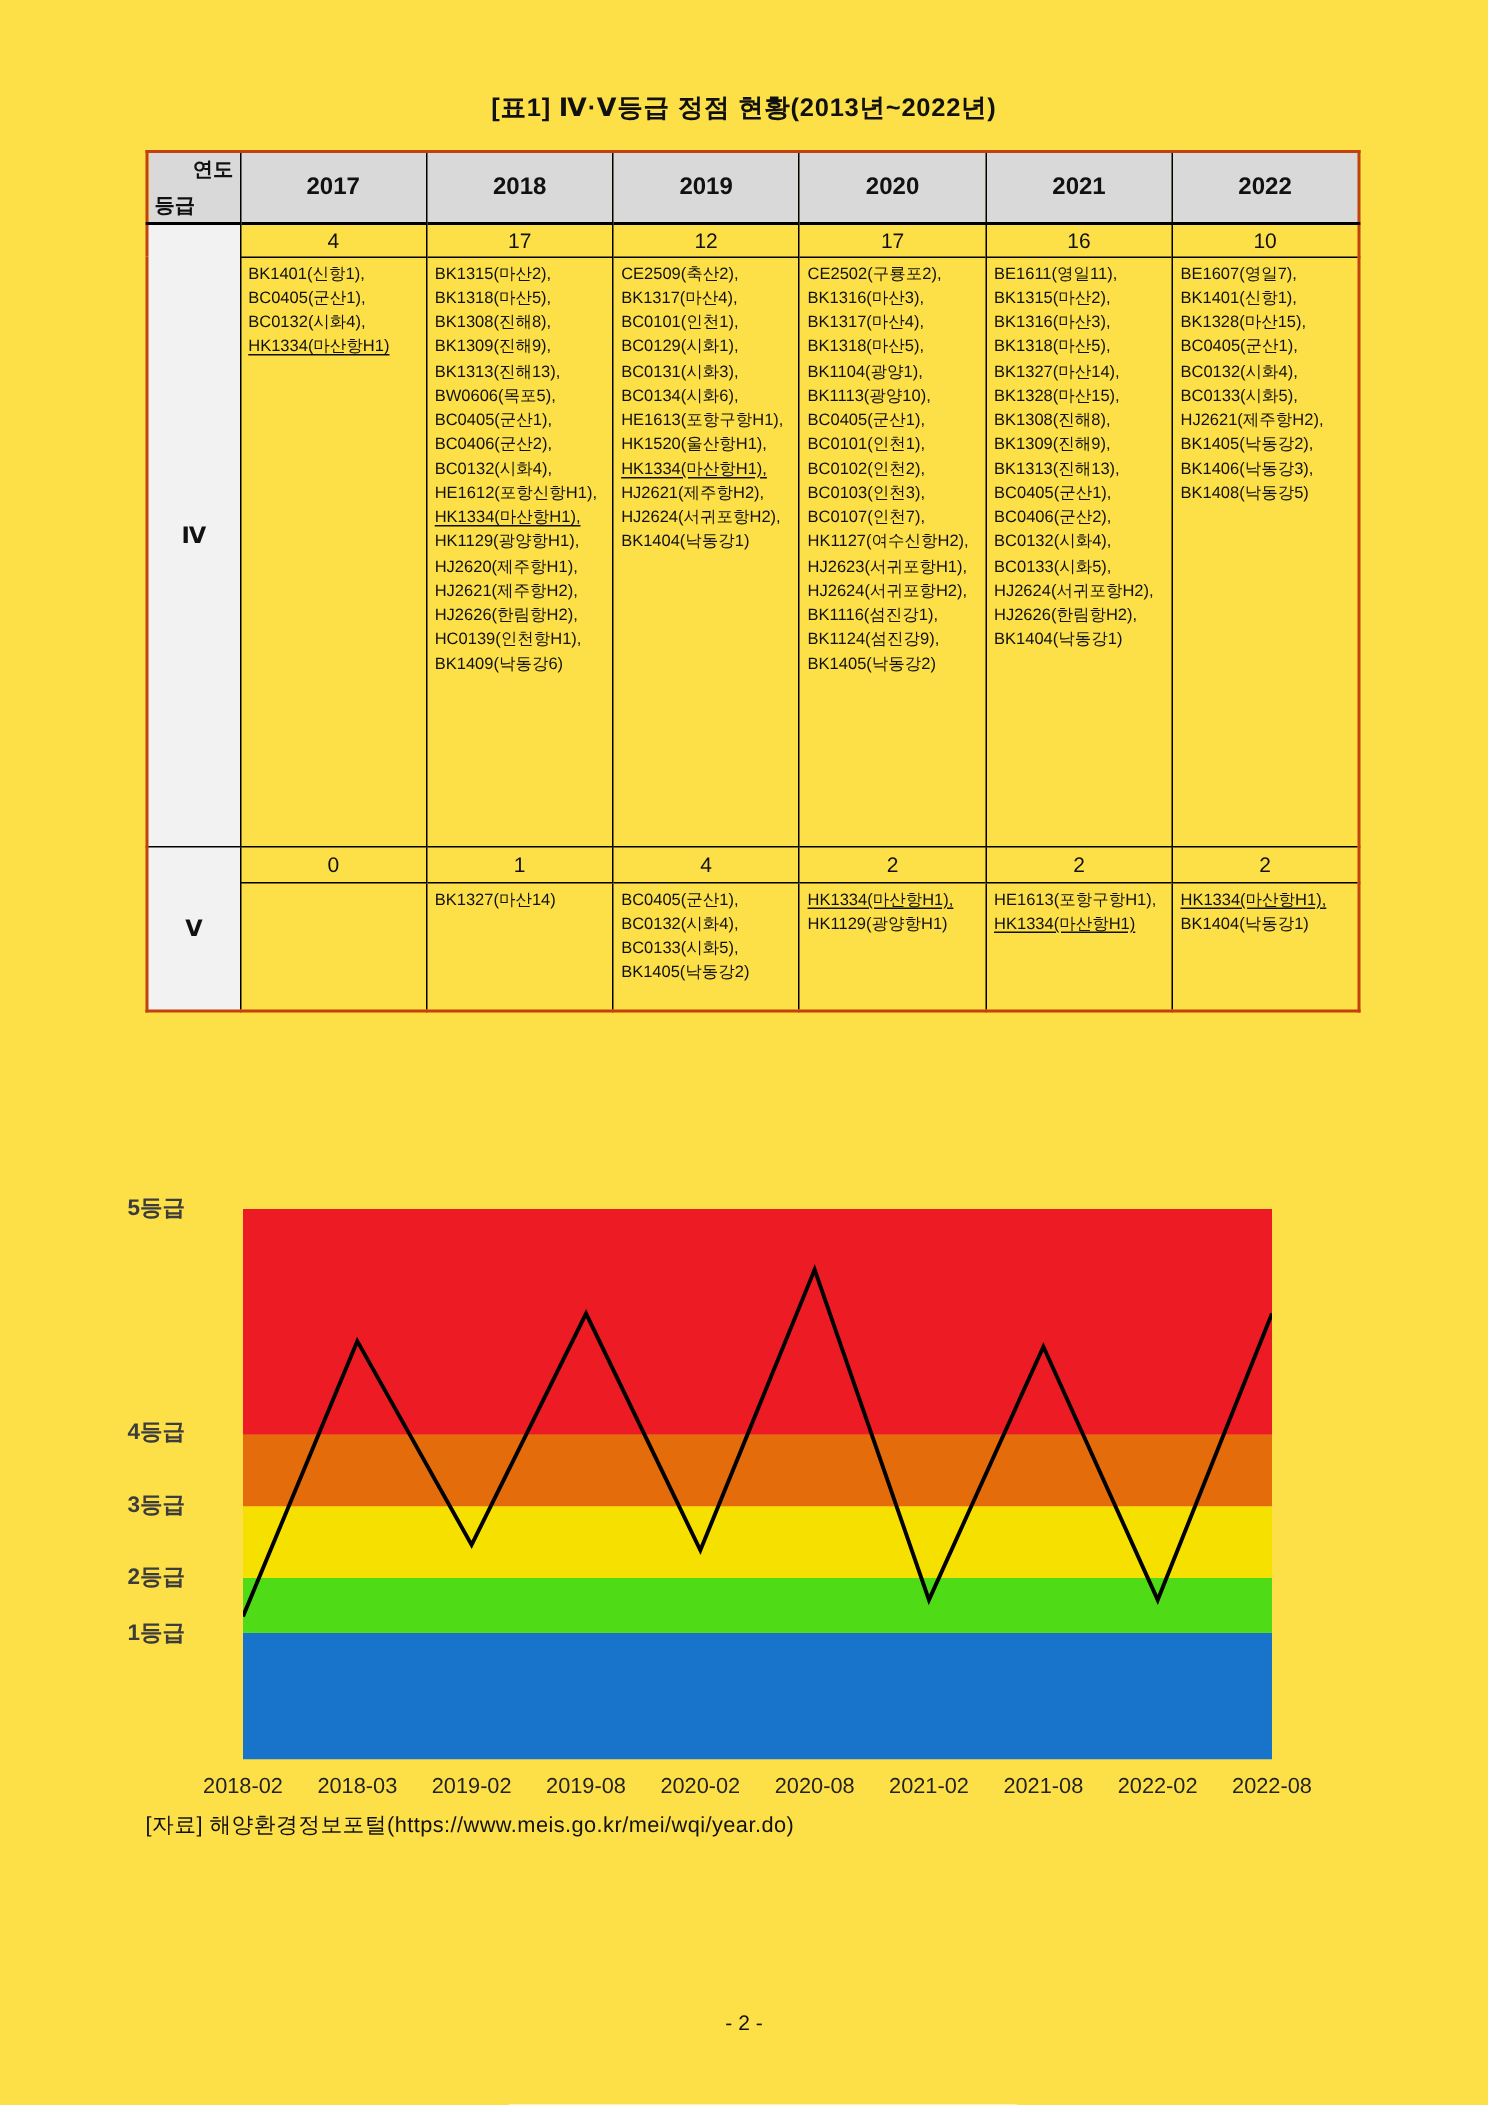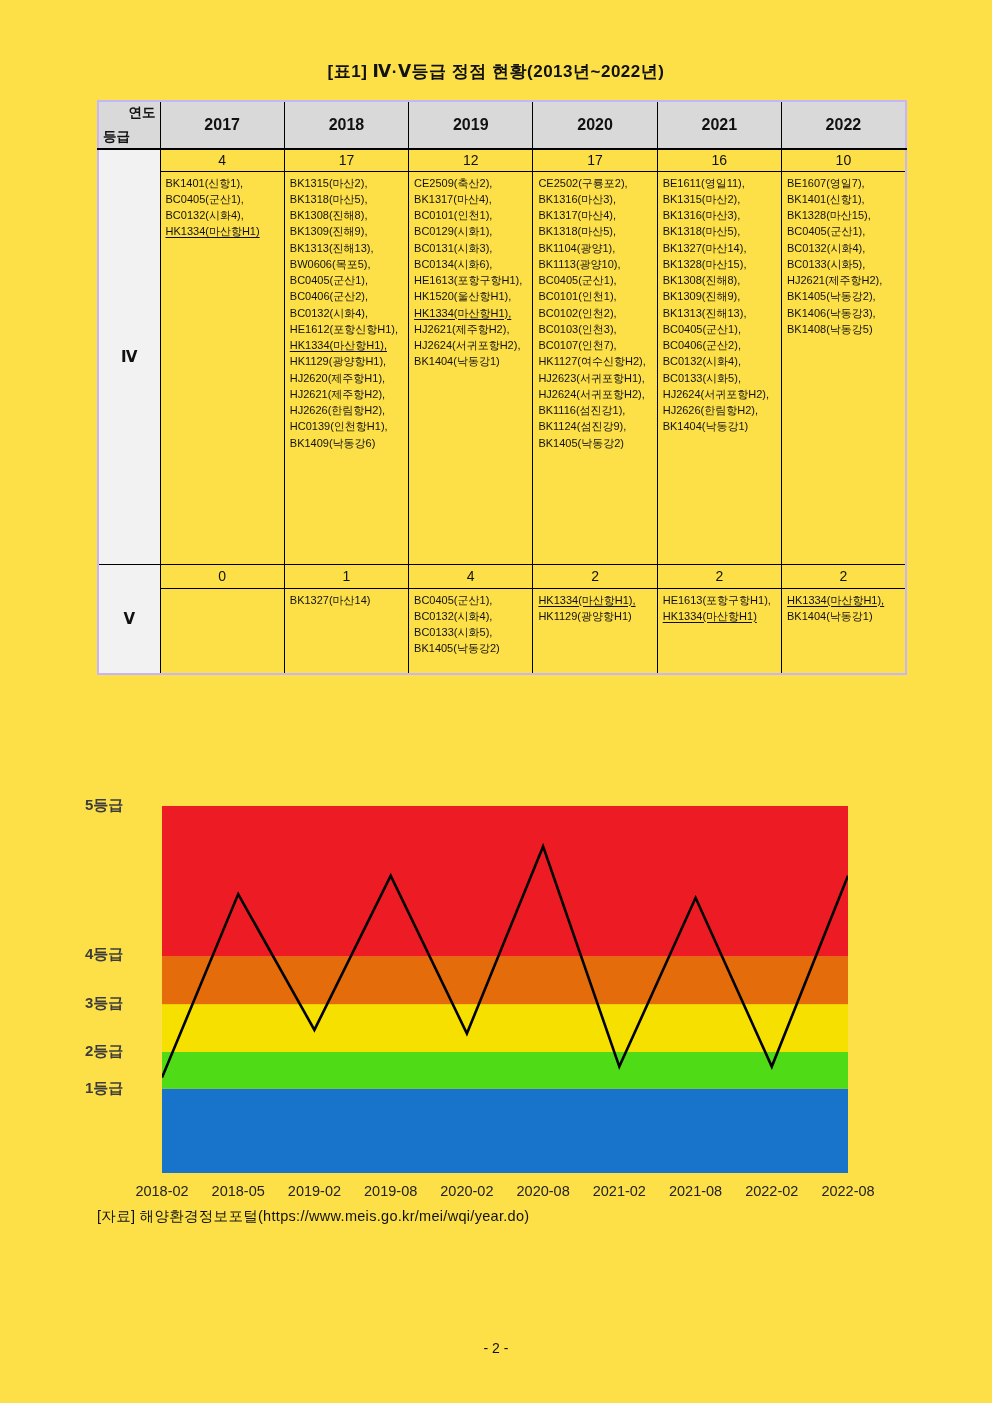--- a/index.html
+++ b/index.html
@@ -8,21 +8,21 @@
   .page { position:relative; width:992px; height:1403px; background:#fde047; overflow:hidden; }
 
   
   .doc-title { position:absolute; top:60px; left:0; width:100%; text-align:center;
                font-size:17px; font-weight:bold; letter-spacing:0.5px; }
   table.grade-table { position:absolute; left:97px; top:100px; width:808px;
                       border-collapse:collapse; table-layout:fixed; }
   table.grade-table col.c0 { width:62px; }
   table.grade-table col.cy { width:124.3px; }
   table.grade-table th, table.grade-table td { border:1px solid #000; }
-  table.grade-table { border:2px solid #c4b5fd; }
+  table.grade-table { border:2px solid #c2410c; }
   tr.head th { background:#d9d9d9; height:48px; font-size:16px; font-weight:bold;
                text-align:center; border-bottom:2px solid #000; }
   th.corner { position:relative; background:#d9d9d9;
     background-image:linear-gradient(to bottom right, transparent calc(50% - 1px), #000 calc(50% - 1px), #000 calc(50% + 1px), transparent calc(50% + 1px)); }
   th.corner .c-top { position:absolute; top:2px; right:4px; font-size:13.5px; font-weight:bold; }
   th.corner .c-bot { position:absolute; bottom:2px; left:4px; font-size:13.5px; font-weight:bold; }
   th.grade-label { background:#f2f2f2; font-size:15px; font-weight:bold; text-align:center; }
   tr.count-row td { height:22px; text-align:center; vertical-align:middle; font-size:14px;
                     border-bottom:1px dotted #555; padding:1px 2px; }
   tr.count-row.v td { height:24px; }
@@ -229,21 +229,21 @@
   </div>
   <div id="ylabels">
       <div class="y-tick" style="top: 796px;">5등급</div>
       <div class="y-tick" style="top: 945px;">4등급</div>
       <div class="y-tick" style="top: 994.18px;">3등급</div>
       <div class="y-tick" style="top: 1041.89px;">2등급</div>
       <div class="y-tick" style="top: 1078.59px;">1등급</div>
     </div>
   <div id="xlabels">
       <div class="x-tick" style="left: 119px;">2018-02</div>
-      <div class="x-tick" style="left: 195.222px;">2018-05</div>
+      <div class="x-tick" style="left: 195.222px;">2018-03</div>
       <div class="x-tick" style="left: 271.444px;">2019-02</div>
       <div class="x-tick" style="left: 347.667px;">2019-08</div>
       <div class="x-tick" style="left: 423.889px;">2020-02</div>
       <div class="x-tick" style="left: 500.111px;">2020-08</div>
       <div class="x-tick" style="left: 576.333px;">2021-02</div>
       <div class="x-tick" style="left: 652.556px;">2021-08</div>
       <div class="x-tick" style="left: 728.778px;">2022-02</div>
       <div class="x-tick" style="left: 805px;">2022-08</div>
     </div>
 

